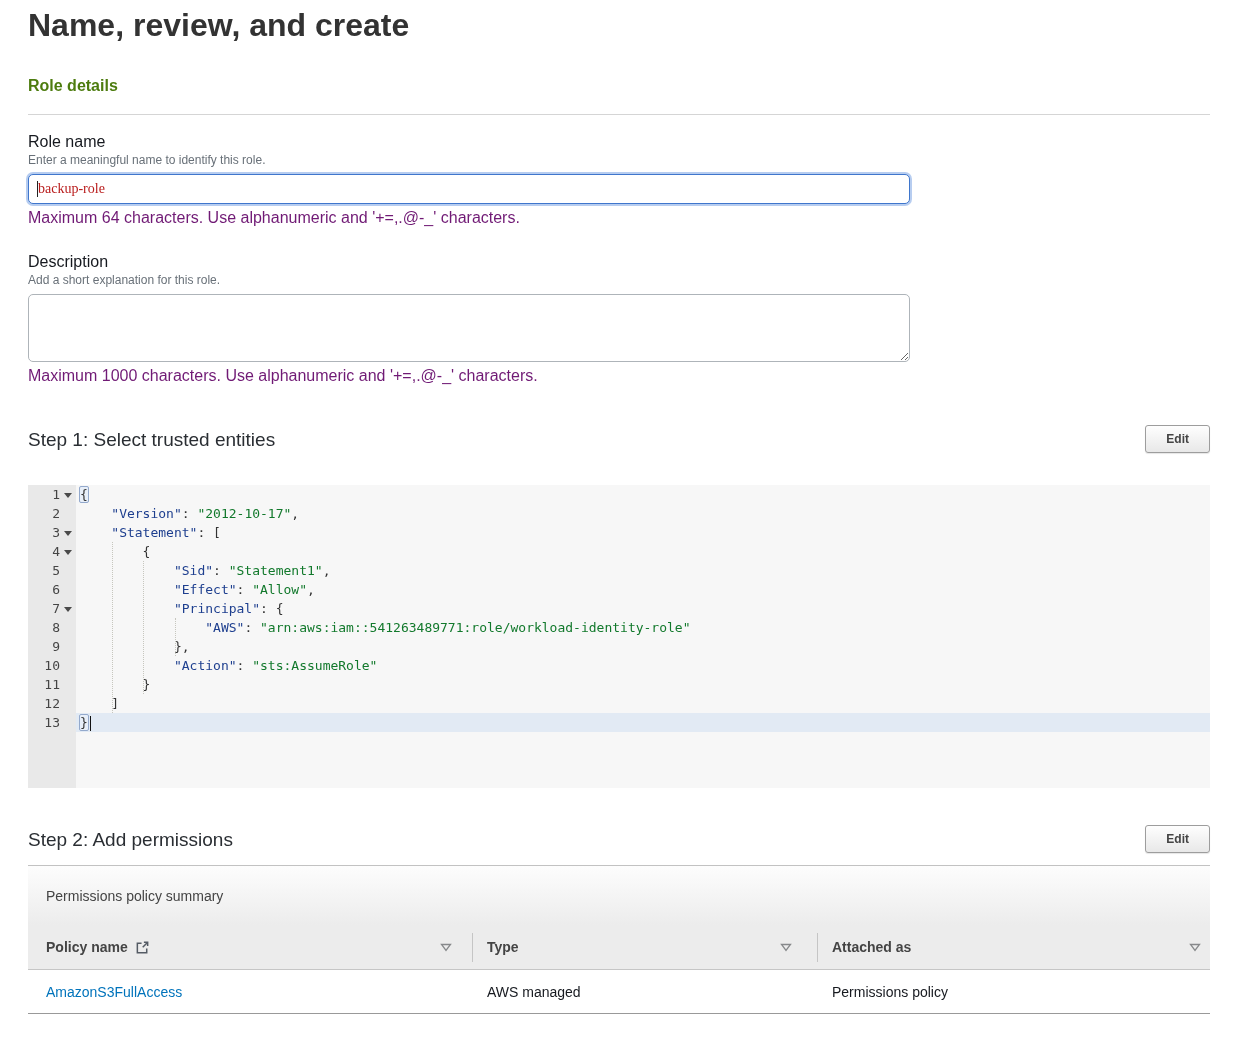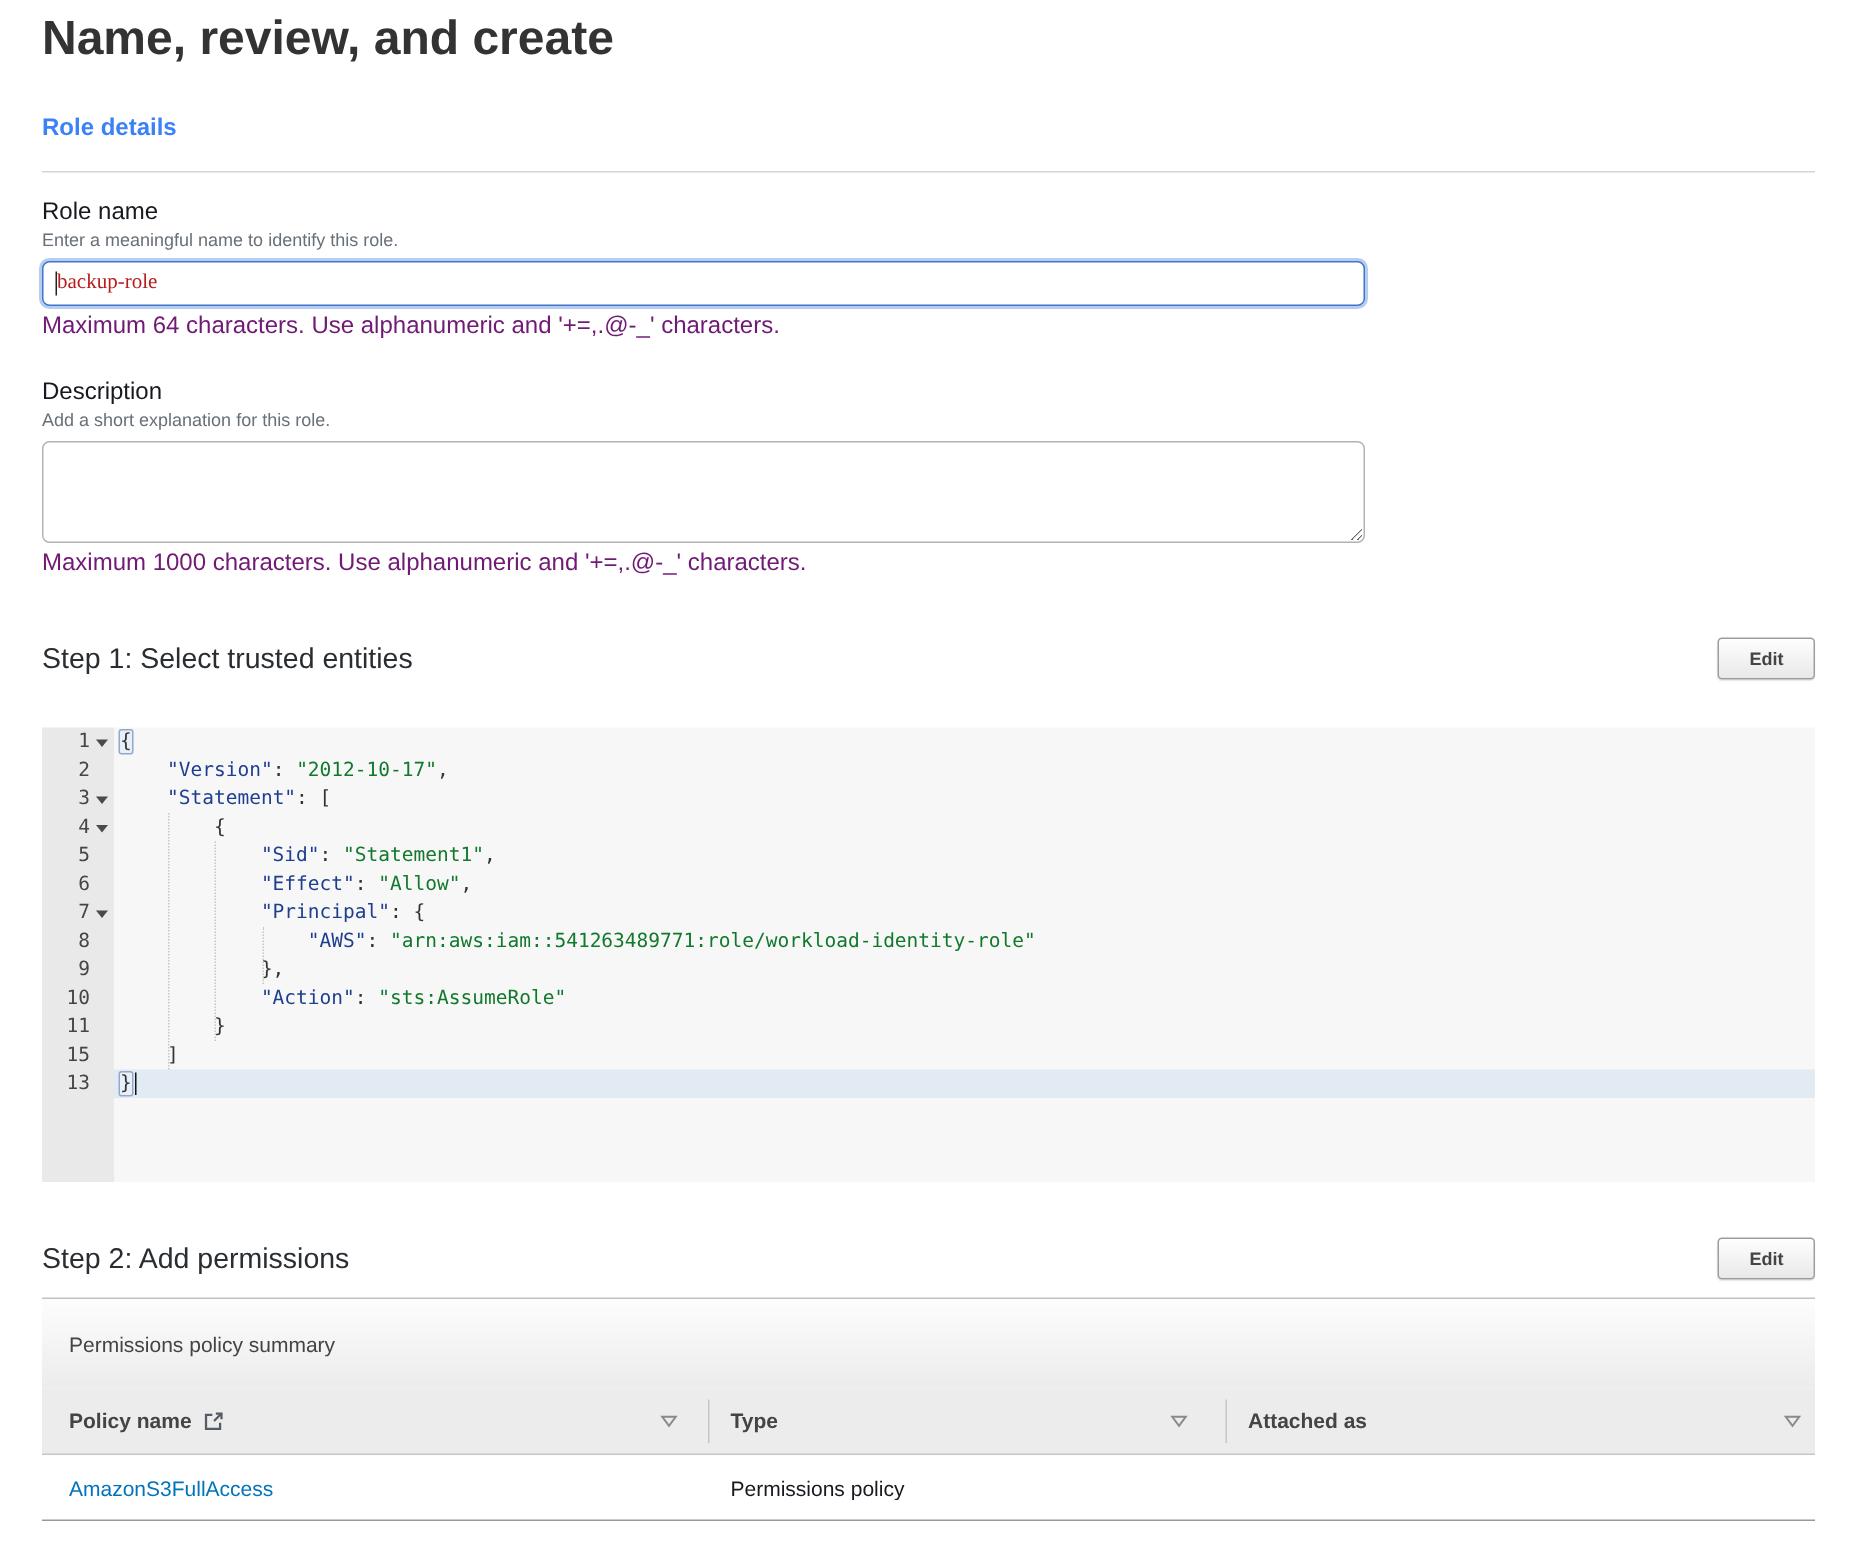--- a/index.html
+++ b/index.html
@@ -6,21 +6,21 @@
   html,body { margin:0; padding:0; }
   body {
     width:1242px; height:1037px; background:#fff;
     font-family:"Liberation Sans", sans-serif; color:#16191f;
     overflow:hidden;
   }
   .container { padding:0 32px 0 28px; }
 
   .page-title { font-size:32px; font-weight:700; color:#333; margin:10px 0 0 0; line-height:30px; }
 
-  .section-heading { font-size:16px; font-weight:700; color:#3b82f6; margin-top:36px; line-height:19px; }
+  .section-heading { font-size:16px; font-weight:700; color:#4d7c0f; margin-top:36px; line-height:19px; }
   .divider { border:none; border-top:1px solid #d5d5d5; margin:19px 0 0 0; }
 
   .field-label { font-size:16px; color:#16191f; margin-top:18px; line-height:17px; }
   .field-hint  { font-size:12px; color:#687078; margin-top:3px; line-height:14px; }
   .field-constraint { font-size:16px; color:#701a75; margin-top:7px; line-height:14px; }
 
   .input-wrap { position:relative; width:882px; margin-top:7px; }
   .role-name-input {
     width:882px; height:30px; font-family:Liberation Serif, serif; font-size:14px; color:#b91c1c;
     padding:0 9px; border:1px solid #3f76cc; border-radius:5px; outline:none;
@@ -169,21 +169,21 @@
           </div>
           <div class="ed-row">
             <div class="ed-gutter-cell"><span>10</span></div>
             <div class="ed-code"><span class="tok-plain">            </span><span class="tok-key">"Action"</span><span class="tok-plain">: </span><span class="tok-str">"sts:AssumeRole"</span></div>
           </div>
           <div class="ed-row">
             <div class="ed-gutter-cell"><span>11</span></div>
             <div class="ed-code"><span class="tok-plain">        }</span></div>
           </div>
           <div class="ed-row">
-            <div class="ed-gutter-cell"><span>15</span></div>
+            <div class="ed-gutter-cell"><span>12</span></div>
             <div class="ed-code"><span class="tok-plain">    ]</span></div>
           </div>
           <div class="ed-row active">
             <div class="ed-gutter-cell"><span>13</span></div>
             <div class="ed-code"><span class="tok-brkt">}</span><span class="tok-cursor"></span></div>
           </div>
         </div>
       <div class="indent-guide guide-1"></div>
       <div class="indent-guide guide-2"></div>
       <div class="indent-guide guide-3"></div>
@@ -232,18 +232,19 @@
           <svg width="12" height="9" viewBox="0 0 12 9">
               <path d="M1.5 1.5h9L6 7.5z" fill="#ececec" stroke="#87898b" stroke-width="1.3"></path>
             </svg>
         </span>
       </div>
     </div>
 
     <div>
         <div class="t-row">
           <div class="t-cell col1"><a class="policy-link" href="#">AmazonS3FullAccess</a></div>
+          <div class="t-cell col2">AWS managed</div>
           <div class="t-cell col3">Permissions policy</div>
         </div>
       </div>
   </div>
 
 </div>
 
 </body></html>

